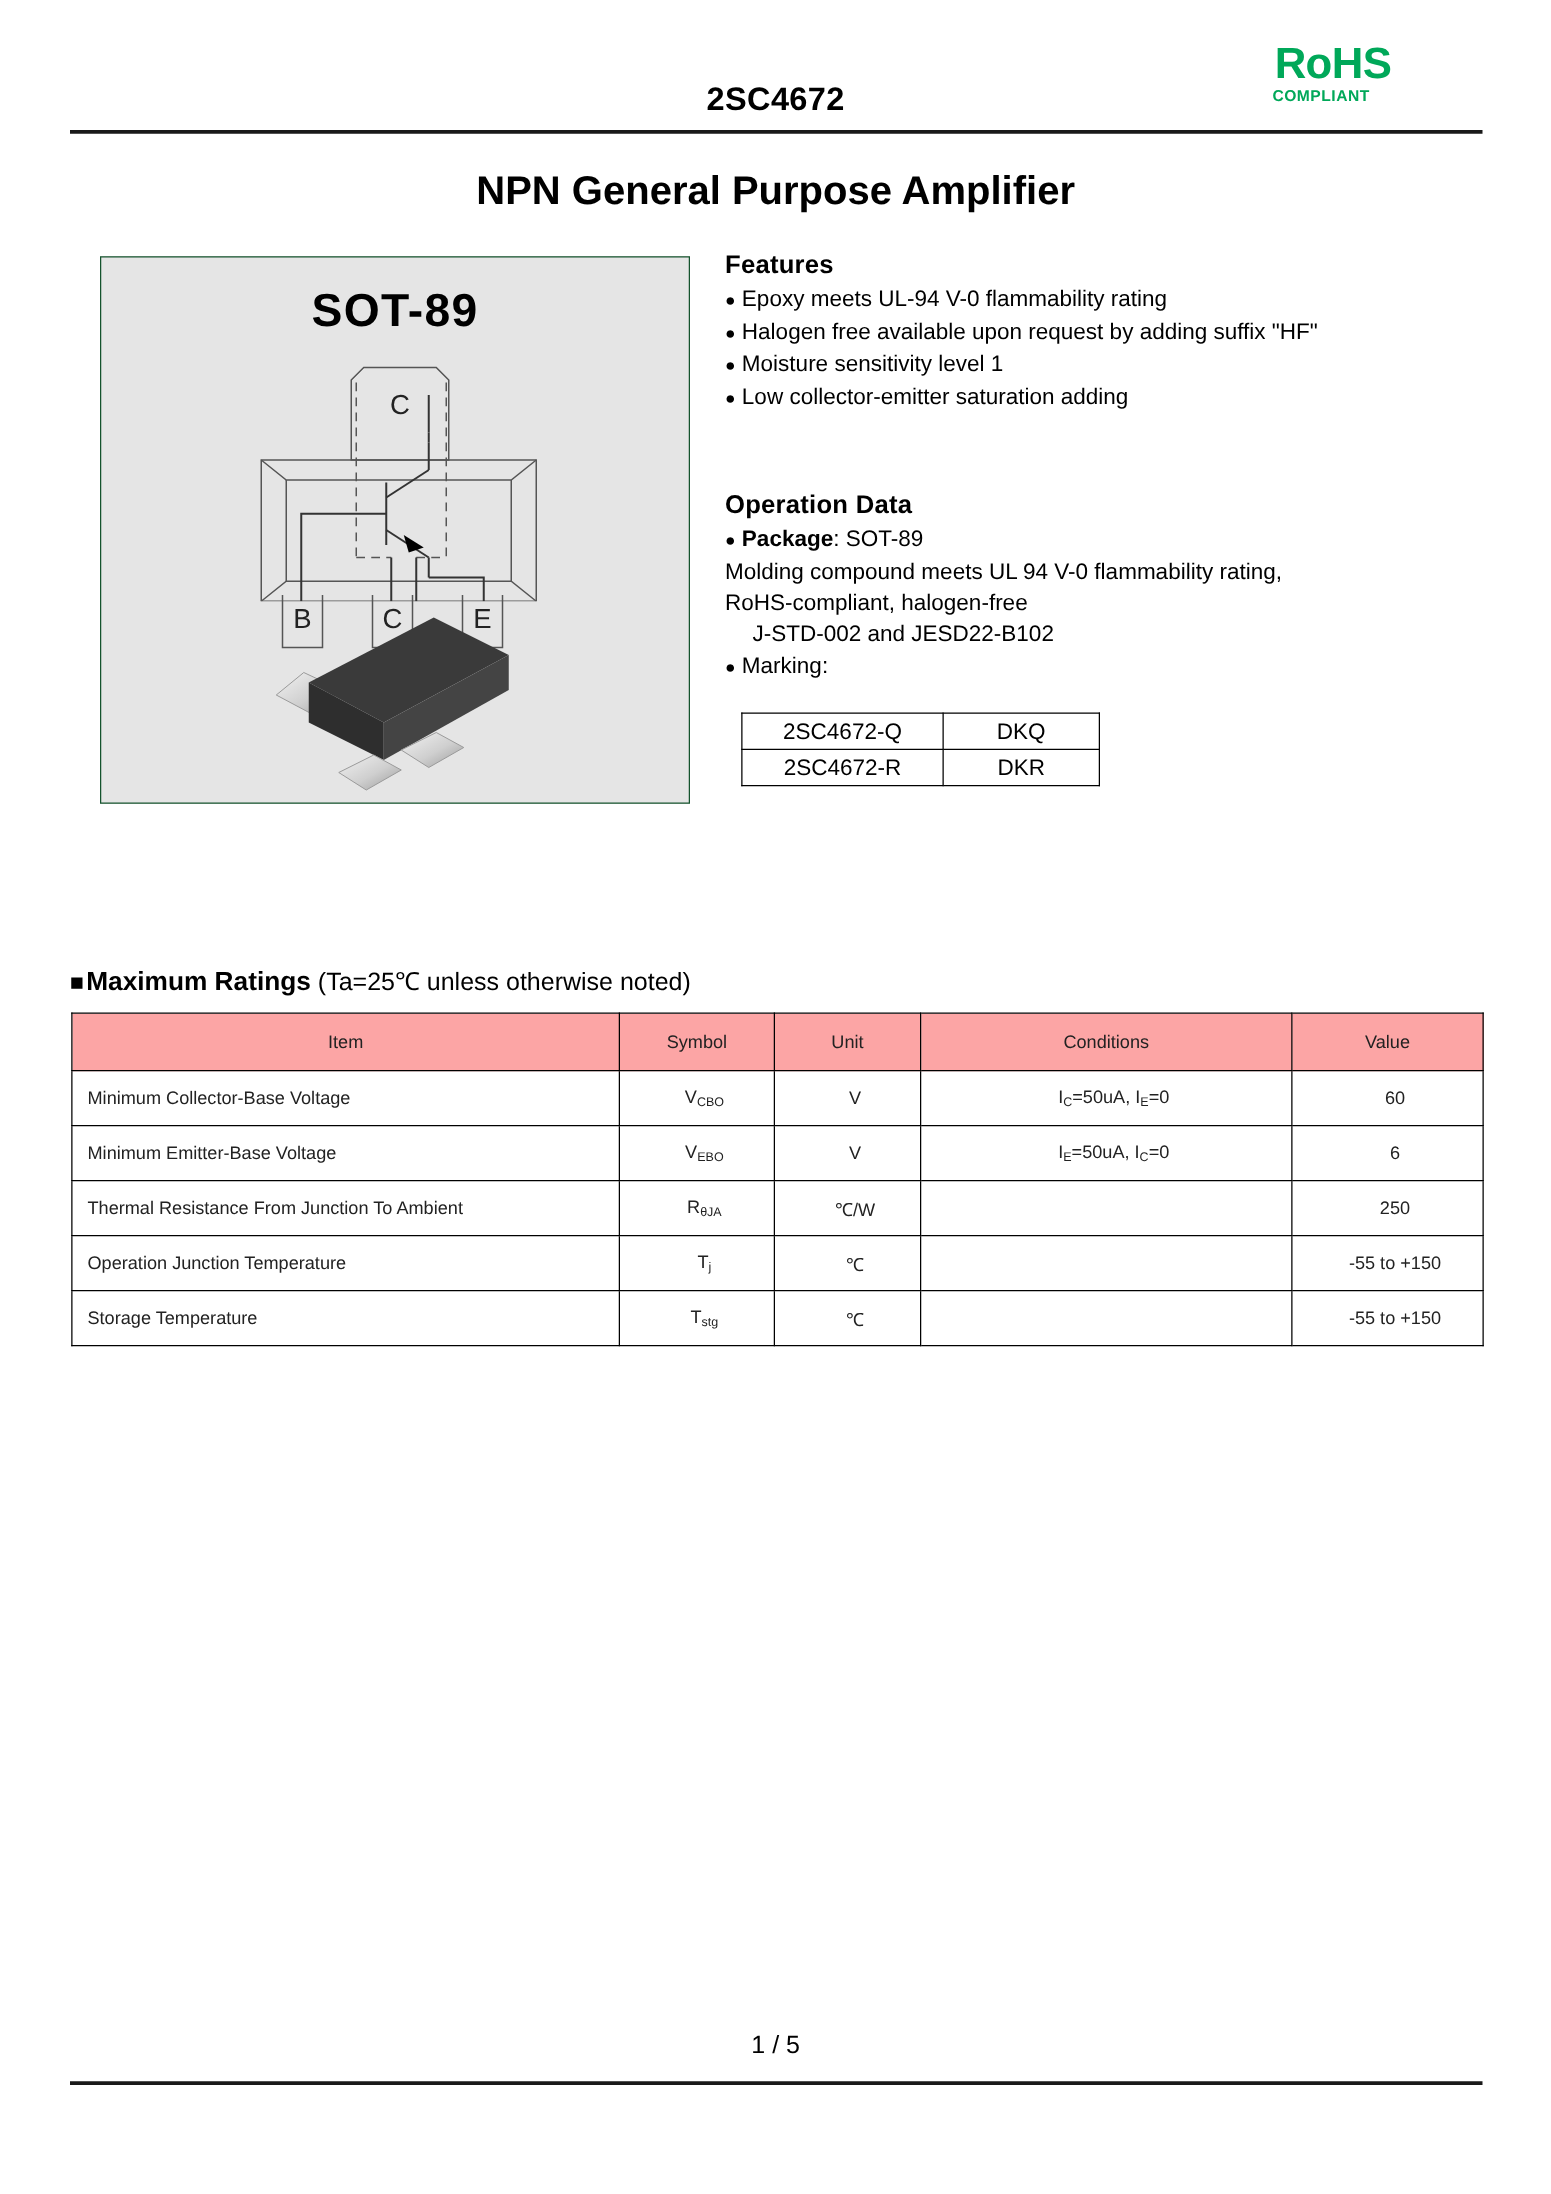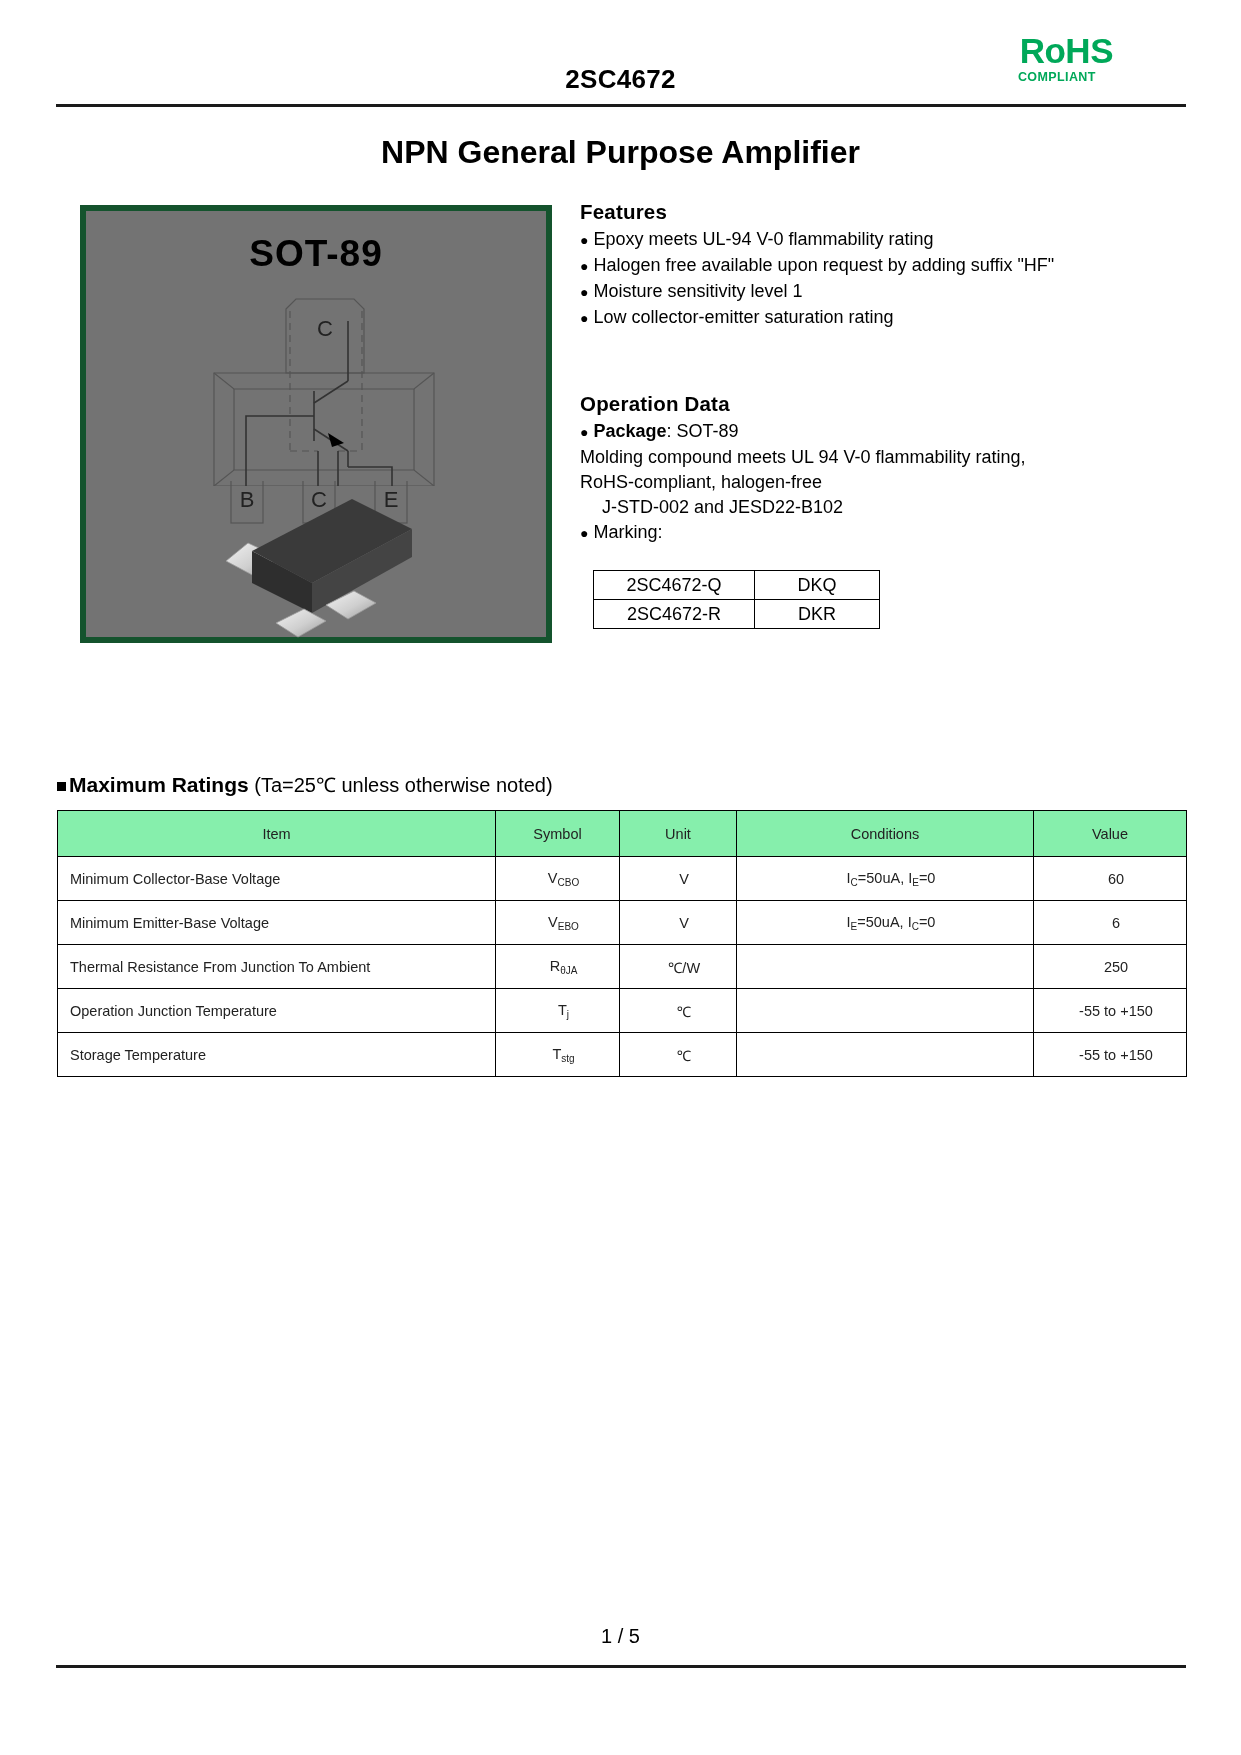--- a/index.html
+++ b/index.html
@@ -70,23 +70,23 @@
     font-size: 32px;
     font-weight: bold;
   }
 
   
   .pkg-box {
     position: absolute;
     left: 80px; top: 205px;
     width: 472px;
     height: 438px;
-    border: 6px solid #14532d;
+    border: 1px solid #14532d;
     box-sizing: border-box;
-    background: #737373;
+    background: #e5e5e5;
   }
   .pkg-title {
     position: absolute;
     left: 0; top: 22px;
     width: 100%;
     text-align: center;
     font-size: 37px;
     font-weight: bold;
     letter-spacing: 1px;
   }
@@ -176,21 +176,21 @@
   .rt th, .rt td {
     border: 1.4px solid #000;
     font-size: 14.5px;
     font-weight: normal;
     padding: 0 0 0 12px;
     height: 43px;
     text-align: center;
     color: #222;
   }
   .rt thead th {
-    background: #86efac;
+    background: #fca5a5;
     height: 45px;
     padding-left: 0;
   }
   .rt td.item {
     text-align: left;
     padding-left: 12px;
   }
   .rt .col-item  { width: 438px; }
   .rt .col-sym   { width: 124px; }
   .rt .col-unit  { width: 117px; }
@@ -322,21 +322,21 @@
     <div class="bul">
       <span class="dot">●</span>
       <span>Halogen free available upon request by adding suffix "HF"</span>
     </div>
     <div class="bul">
       <span class="dot">●</span>
       <span>Moisture sensitivity level 1</span>
     </div>
     <div class="bul">
       <span class="dot">●</span>
-      <span>Low collector-emitter saturation rating</span>
+      <span>Low collector-emitter saturation adding</span>
     </div>
   </div>
 
   <div class="mech">
     <div class="sec-head">Operation Data</div>
 
     <div class="bul">
       <span class="dot">●</span>
       <b>Package</b><span>: SOT-89</span>
     </div>

